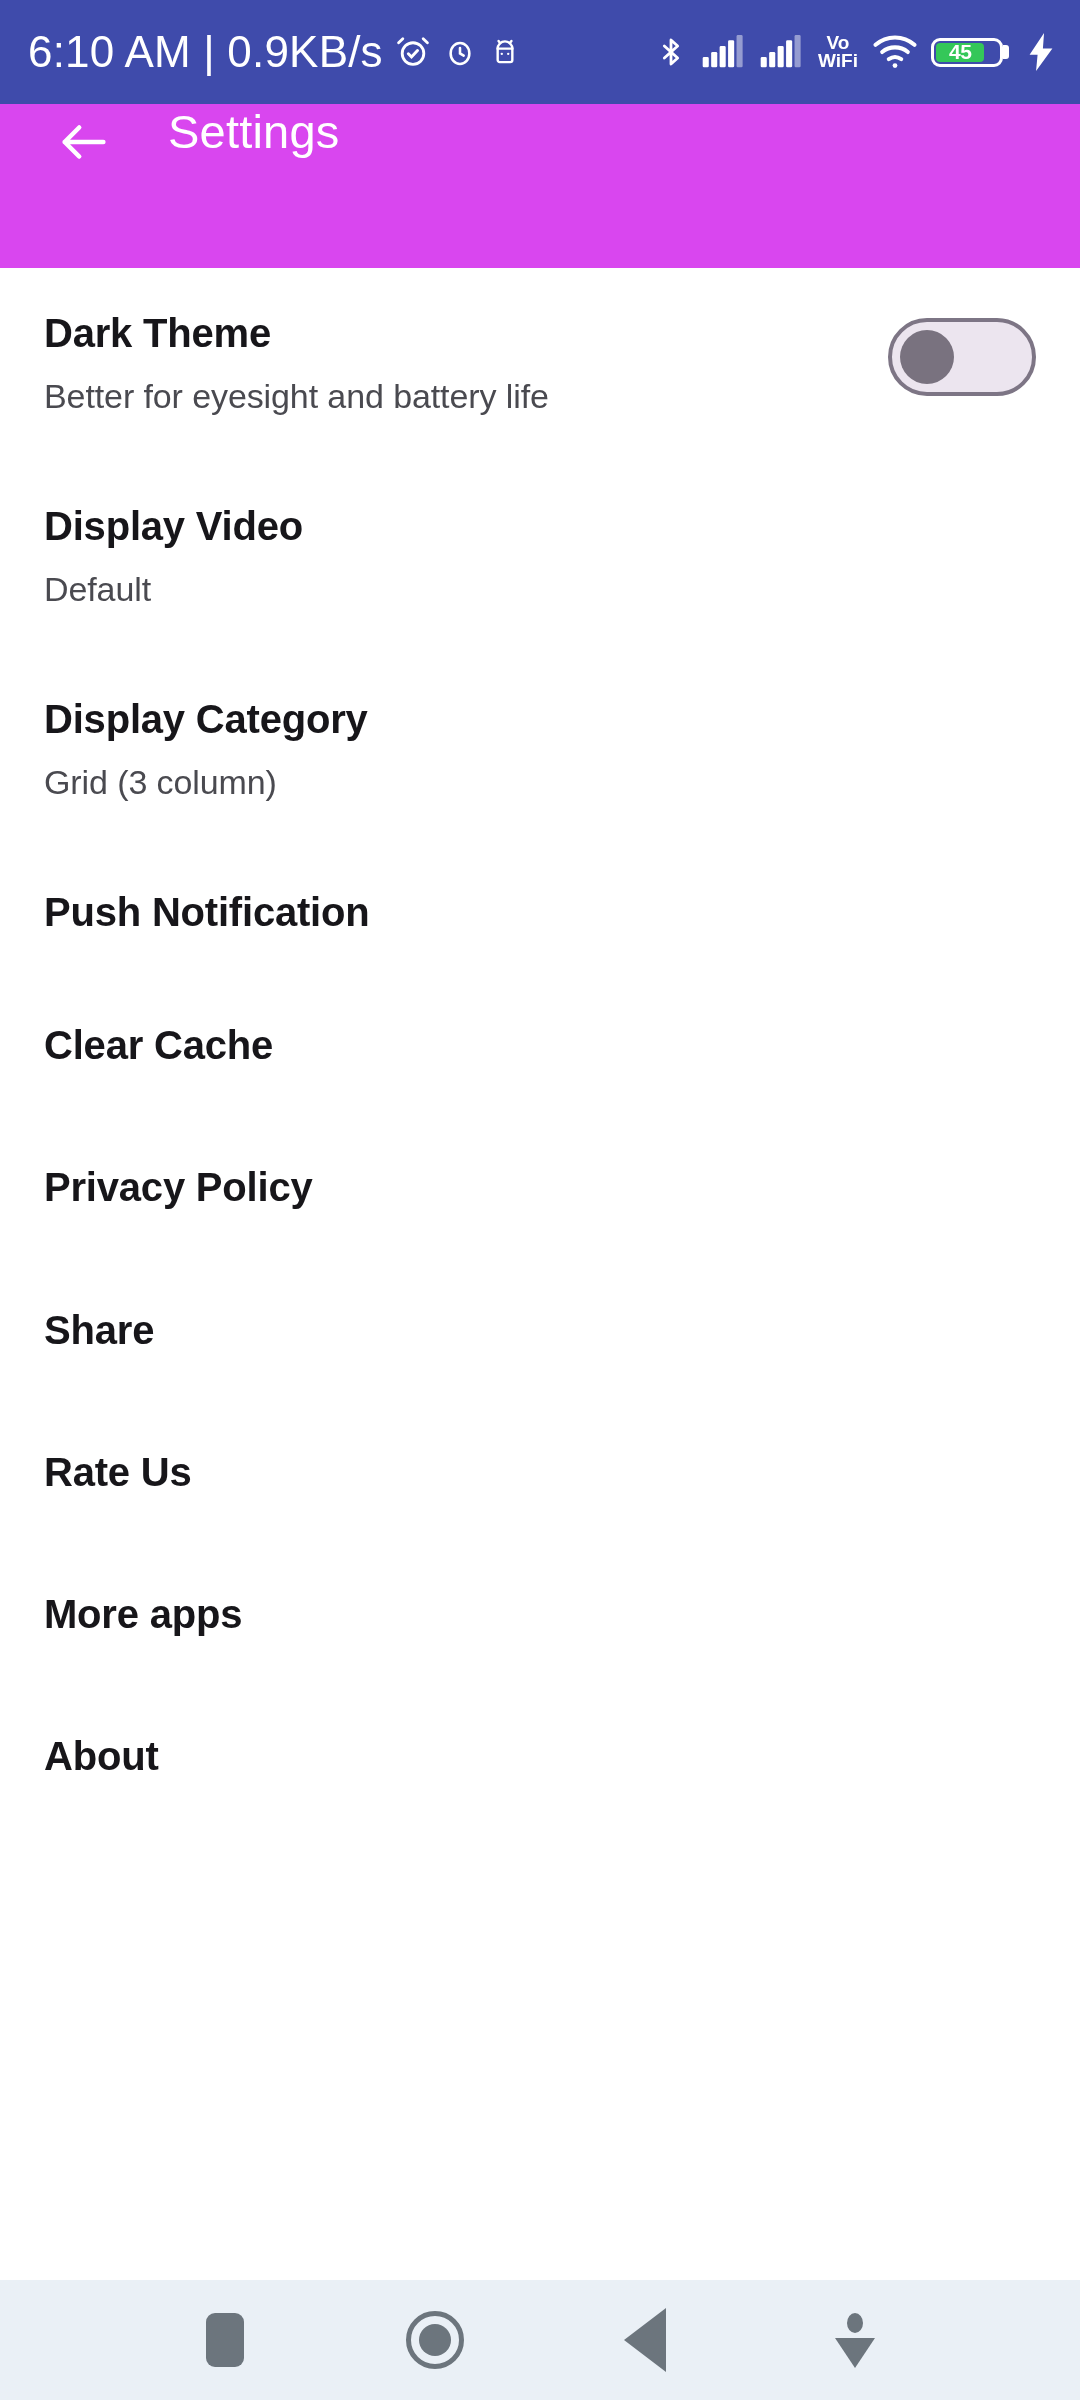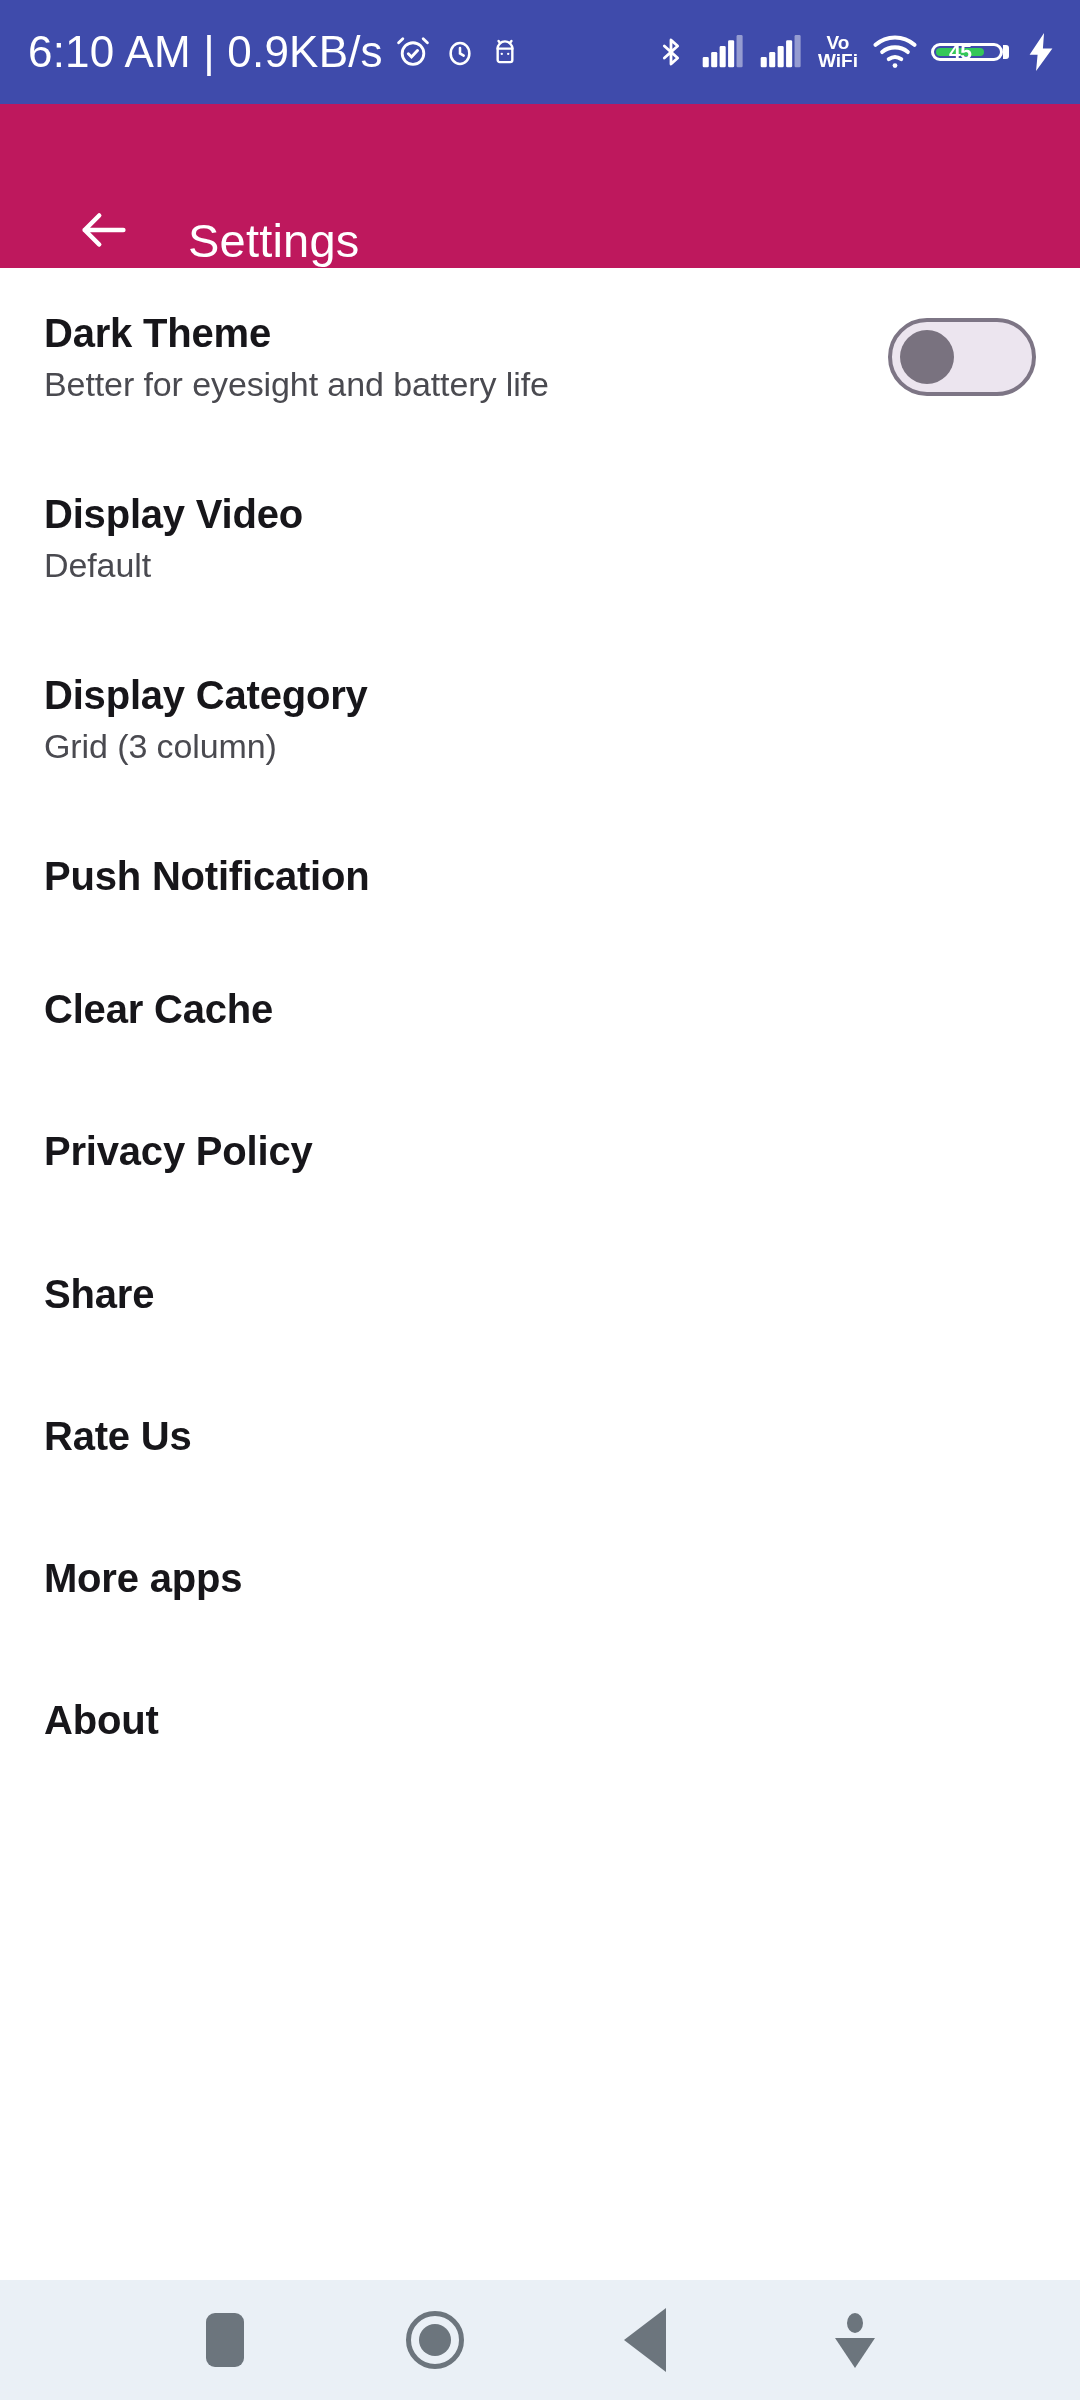--- a/index.html
+++ b/index.html
@@ -29,41 +29,41 @@
   .sb-icon { display:flex; align-items:center; justify-content:center; }
   .sb-icon svg { display:block; }
 
   .vowifi {
     display:flex; flex-direction:column; align-items:center; justify-content:center;
     line-height:0.95; font-size:19px; font-weight:700; color:#ffffff; margin:12px 1px;
   }
   .vowifi span { display:block; }
 
   .battery {
-    position:relative; width:72px; height:18px;
+    position:relative; width:72px; height:29px;
     border:3px solid #ffffff; border-radius:9px;
     display:flex; align-items:center; padding:2px;
   }
   .battery::after {
     content:""; position:absolute; right:-9px; top:50%; transform:translateY(-50%);
     width:6px; height:14px; background:#ffffff; border-radius:0 3px 3px 0;
   }
   .battery-fill {
     background:#34c759; border-radius:4px; height:100%; width:78%;
     display:flex; align-items:center; justify-content:center;
     font-size:21px; font-weight:700; color:#ffffff; letter-spacing:-0.4px;
   }
   .bolt { margin-left:11px; }
 
   
   .app-bar {
     height:164px; flex:0 0 164px;
-    background:#be185d;
-    display:flex; align-items:flex-end;
-    padding-left:66px;
+    background:#d946ef;
+    display:flex; align-items:flex-start;
+    padding-left:46px;
   }
   .back-btn {
     width:76px; height:76px; display:flex; align-items:center; justify-content:center;
     cursor:pointer; flex:0 0 auto;
   }
   .app-title {
     color:#ffffff; font-size:47px; font-weight:400;
     margin-left:46px; letter-spacing:0.2px; white-space:nowrap;
   }
 
@@ -77,21 +77,21 @@
     display:flex; align-items:flex-start; justify-content:space-between;
     cursor:pointer; padding:0;
   }
   .row-text { flex:1 1 auto; min-width:0; }
   .row-title {
     font-size:40px; font-weight:700; color:#17161a;
     letter-spacing:-0.2px; line-height:1.18; white-space:nowrap;
   }
   .row-sub {
     font-size:34px; font-weight:400; color:#4a4a50;
-    letter-spacing:-0.1px; line-height:1.2; margin-top:7px; white-space:nowrap;
+    letter-spacing:-0.1px; line-height:1.2; margin-top:19px; white-space:nowrap;
   }
   .row-gap-two { height:86px; }
   .row-gap-one { height:95px; }
 
   
   .toggle {
     flex:0 0 auto; width:148px; height:78px;
     border:4px solid #7d7585; border-radius:39px;
     background:#ece5ef; display:flex; align-items:center;
     padding:0 8px; cursor:pointer; margin-top:8px;

